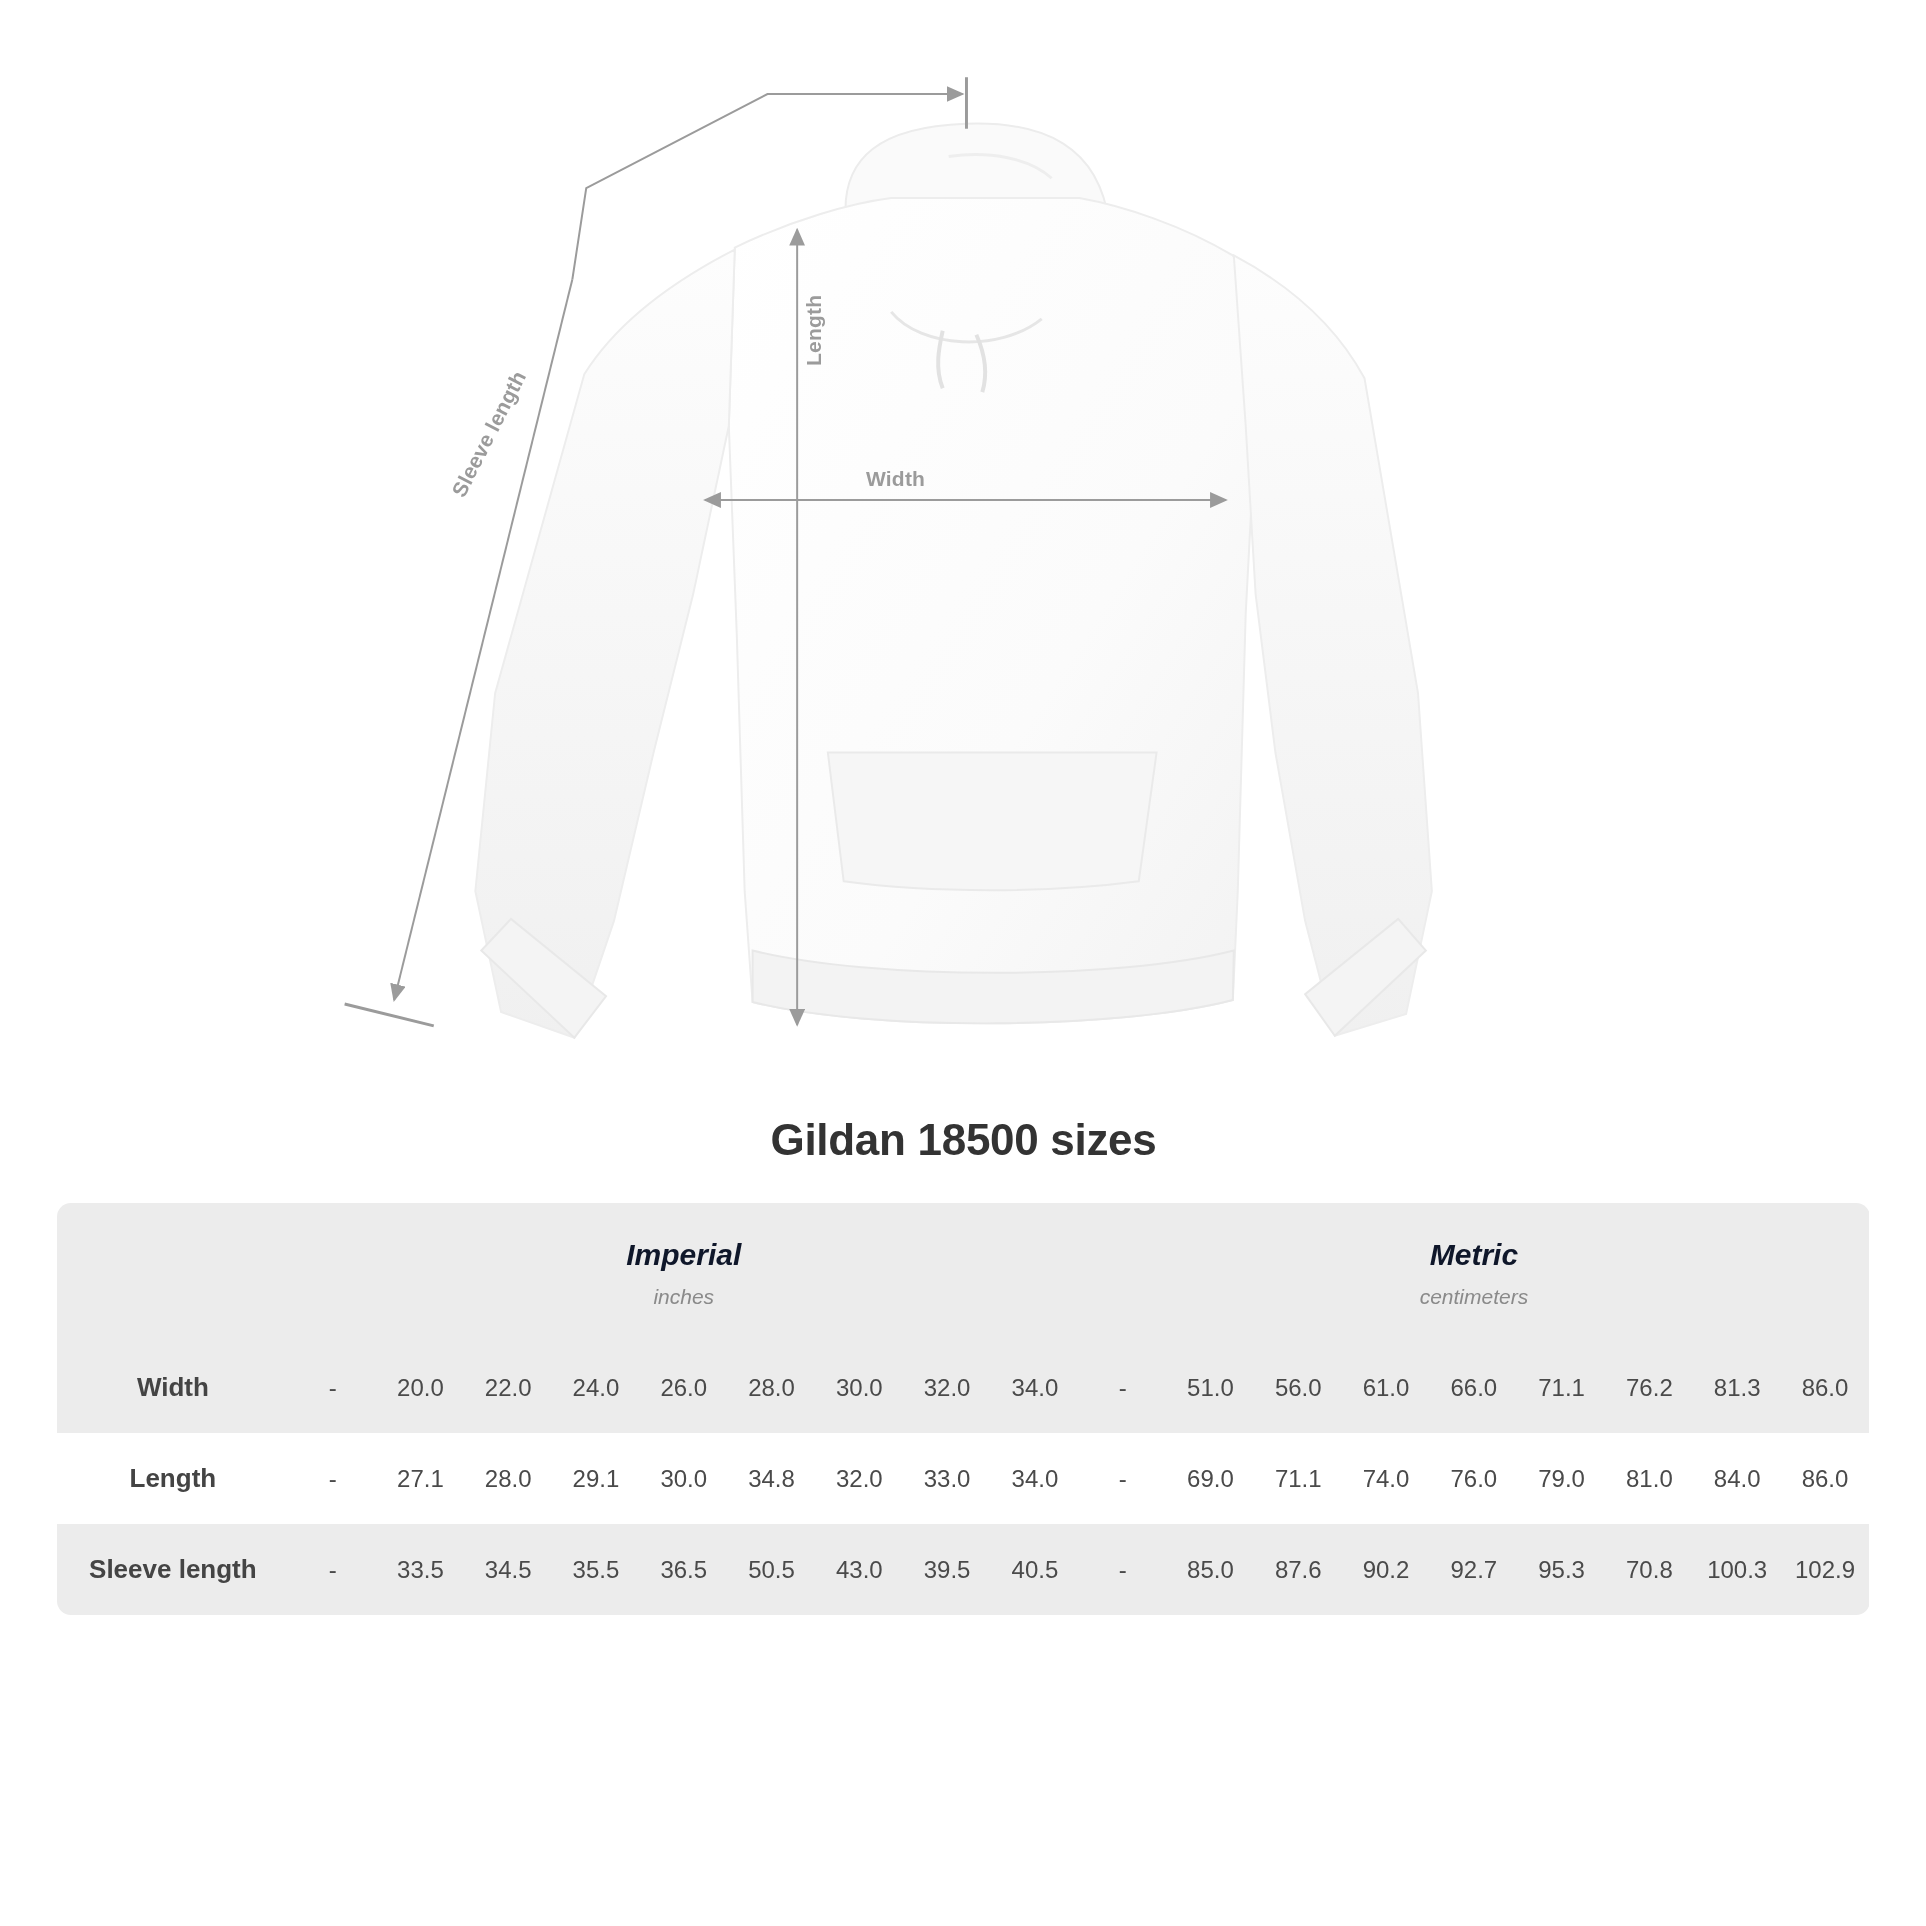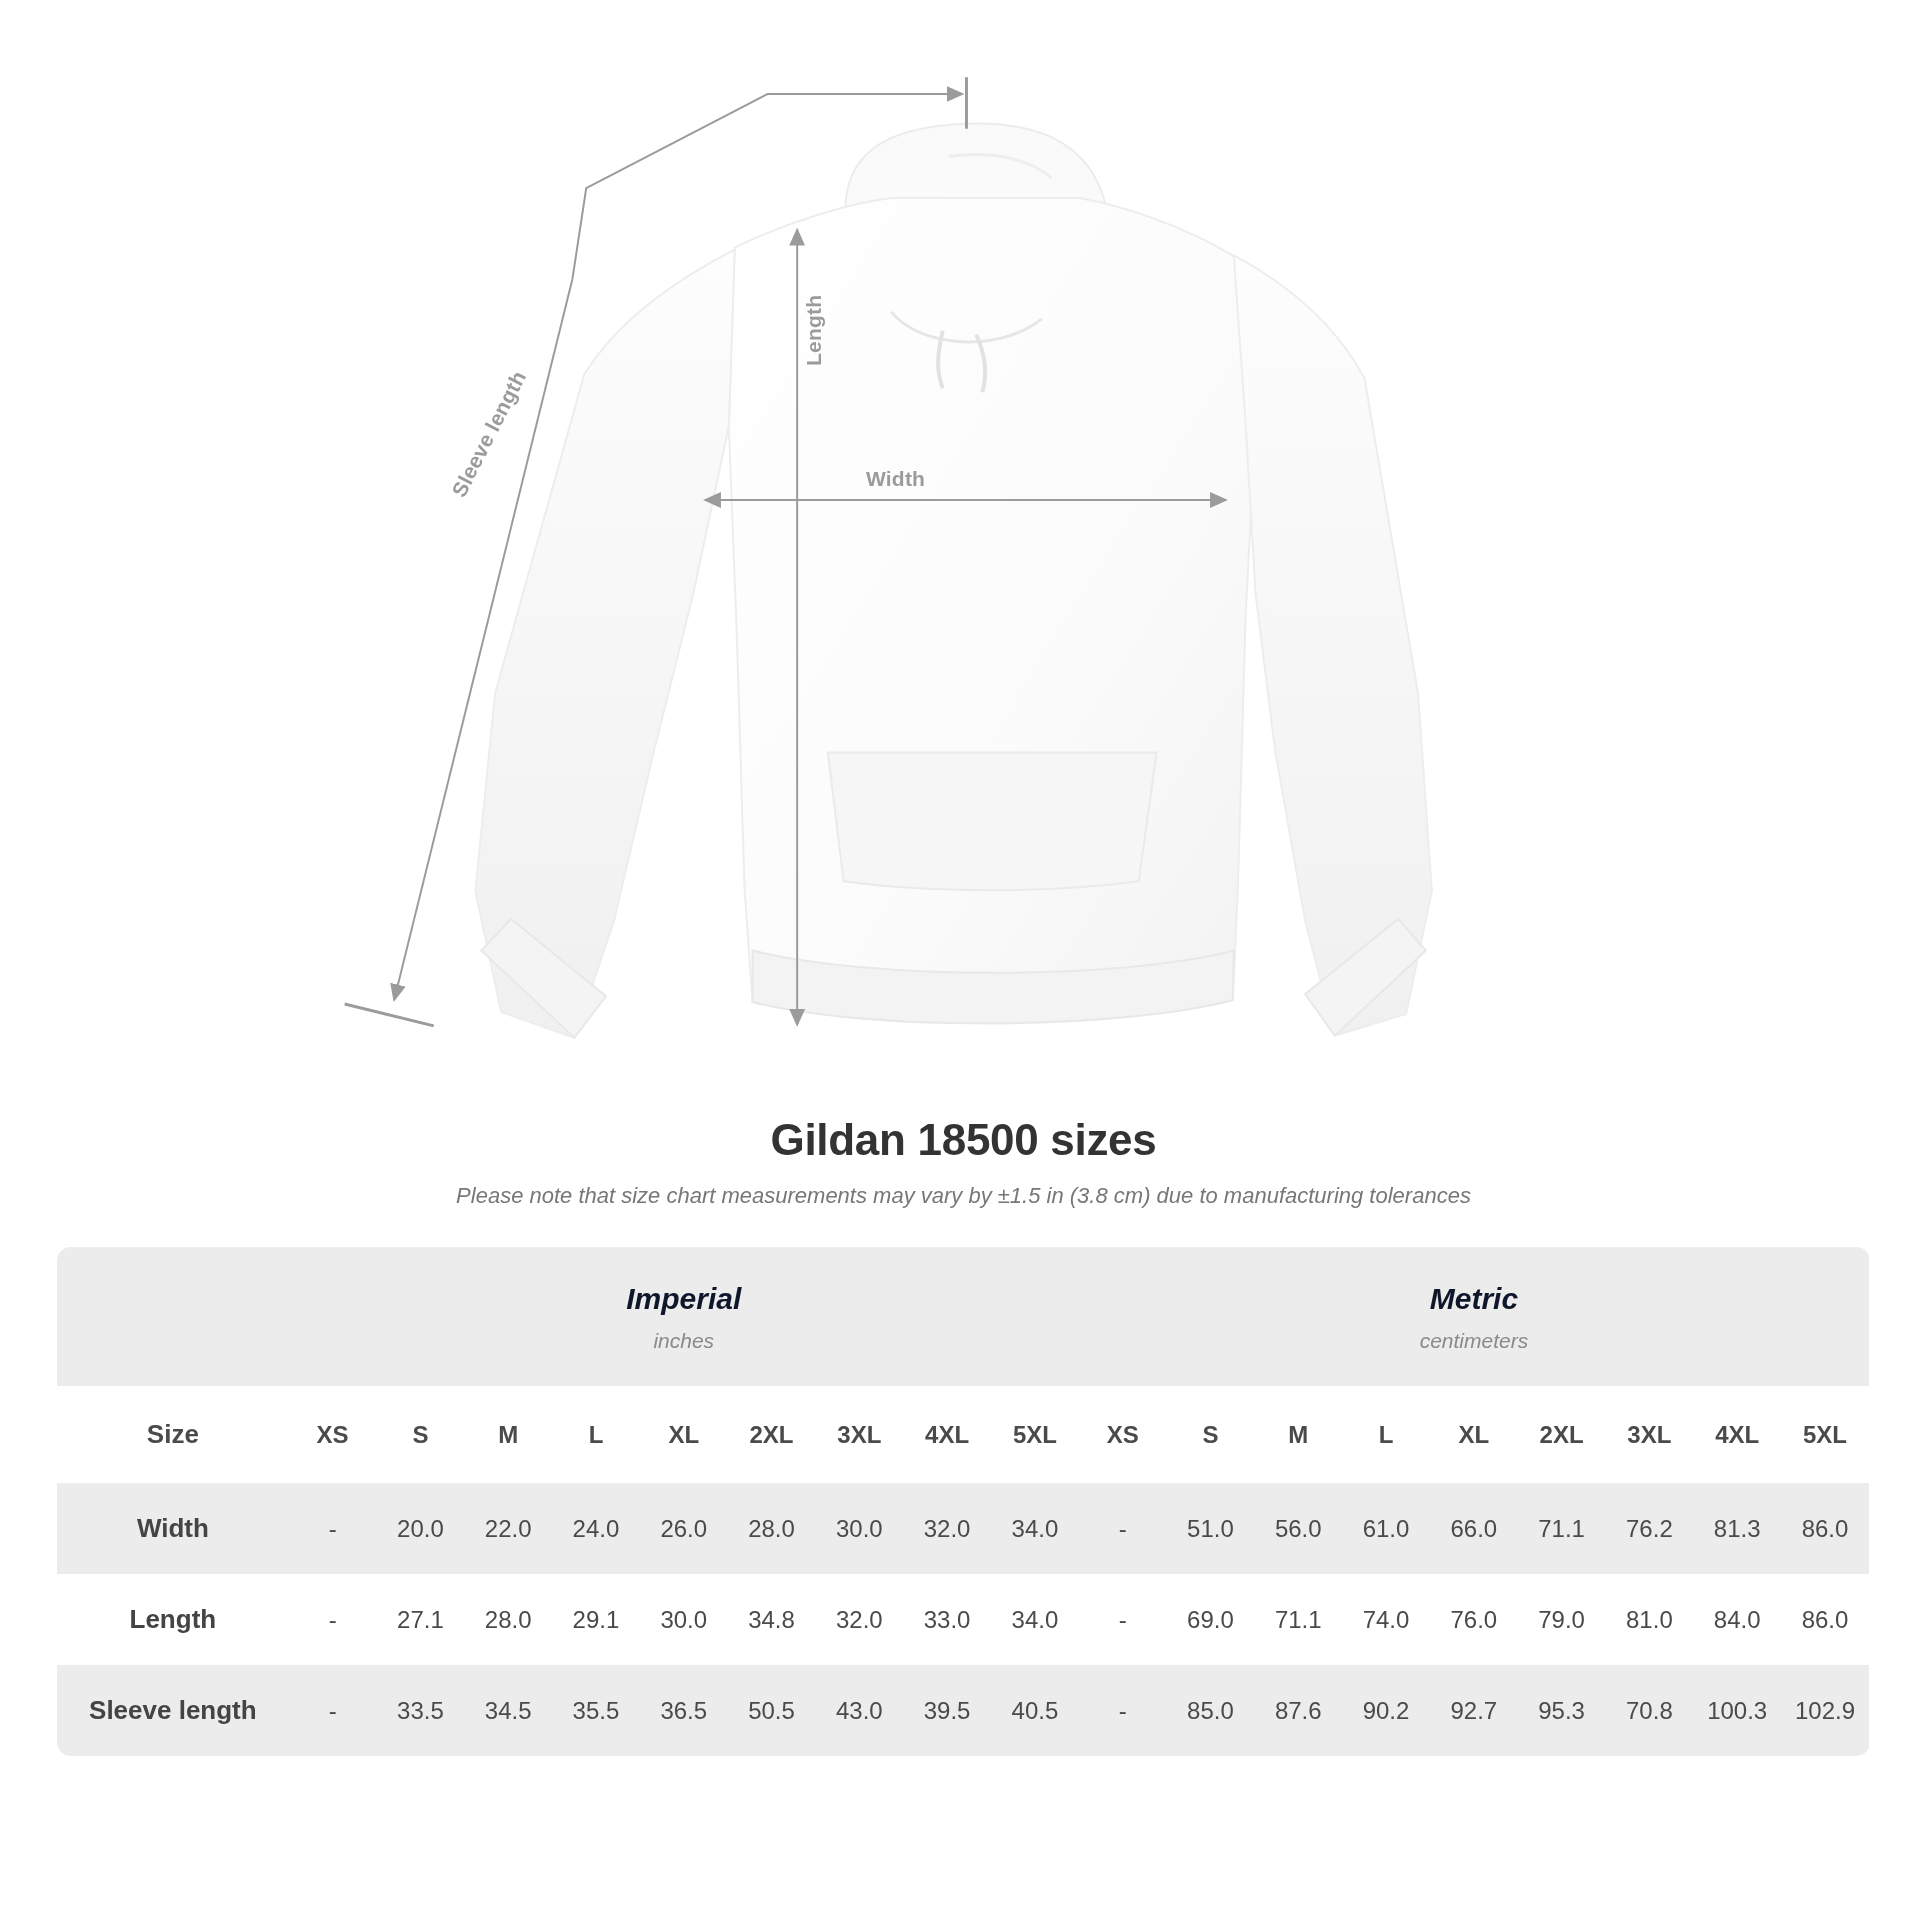--- a/index.html
+++ b/index.html
@@ -201,21 +201,20 @@
       </g>
     </svg>
 
     <div class="dim-label length">Length</div>
     <div class="dim-label width">Width</div>
     <div class="dim-label sleeve">Sleeve length</div>
   </div>
 
   <div class="title-block">
     <h1 class="chart-title">Gildan 18500 sizes</h1>
-    <p class="chart-subtitle">Please note that size chart measurements may vary by ±1.5 in (3.8 cm) due to manufacturing tolerances</p>
   </div>
 
   <div class="table-wrap">
     <table class="size-table">
       <colgroup>
         <col class="col-label">
         <col class="col-val">
           <col class="col-val">
           <col class="col-val">
           <col class="col-val">
@@ -241,41 +240,20 @@
           <td colspan="9">
             <div class="sys-name">Imperial</div>
             <div class="sys-unit">inches</div>
           </td>
           <td colspan="9">
             <div class="sys-name">Metric</div>
             <div class="sys-unit">centimeters</div>
           </td>
         </tr>
 
-        <tr class="hdr-row">
-          <td class="rowlabel">Size</td>
-          <td>XS</td>
-          <td>S</td>
-          <td>M</td>
-          <td>L</td>
-          <td>XL</td>
-          <td>2XL</td>
-          <td>3XL</td>
-          <td>4XL</td>
-          <td>5XL</td>
-          <td>XS</td>
-          <td>S</td>
-          <td>M</td>
-          <td>L</td>
-          <td>XL</td>
-          <td>2XL</td>
-          <td>3XL</td>
-          <td>4XL</td>
-          <td>5XL</td>
-        </tr>
 
         <tr class="data-row odd">
           <td class="rowlabel">Width</td>
           <td>-</td>
           <td>20.0</td>
           <td>22.0</td>
           <td>24.0</td>
           <td>26.0</td>
           <td>28.0</td>
           <td>30.0</td>

